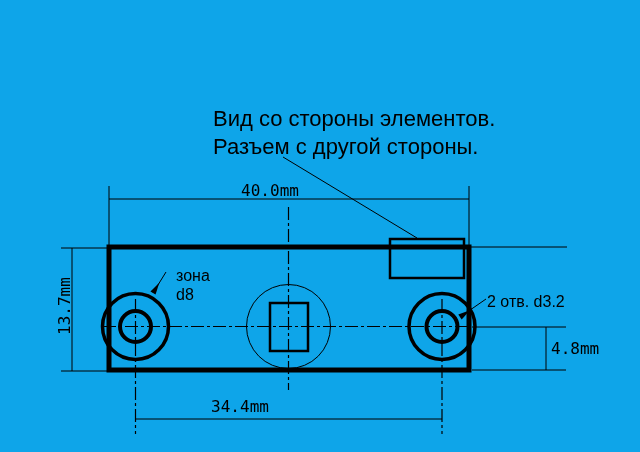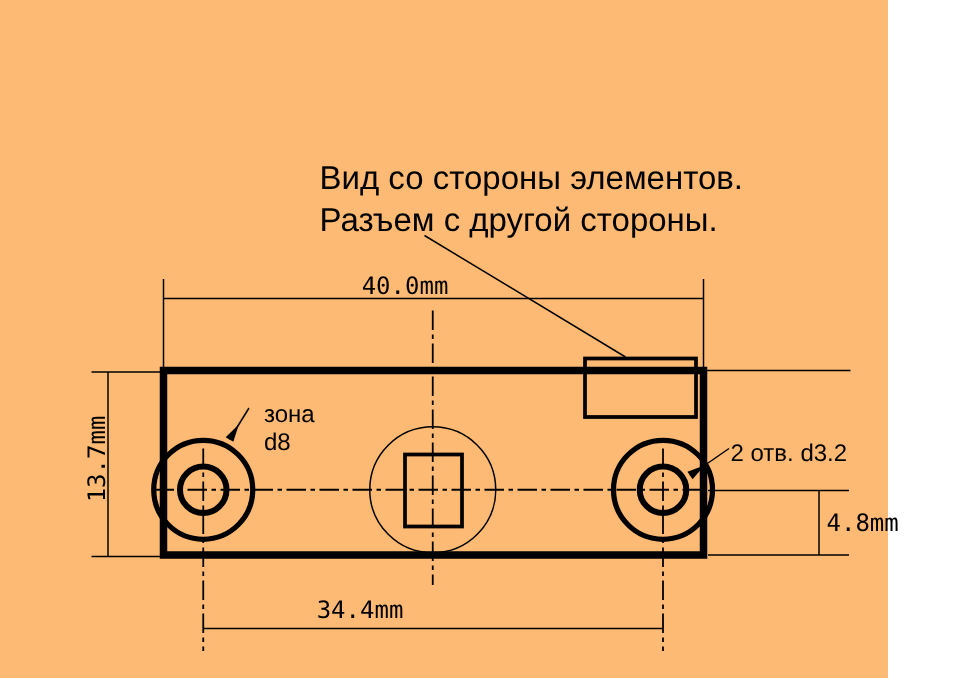--- a/index.html
+++ b/index.html
@@ -5,23 +5,23 @@
   html, body {
     margin: 0;
     padding: 0;
     background: #ffffff;
     width: 640px;
     height: 452px;
     overflow: hidden;
   }
   .drawing-stage {
     position: relative;
-    width: 592px;
+    width: 640px;
     height: 452px;
-    background: #fdba74;
+    background: #0ea5e9;
     font-family: "Liberation Sans", sans-serif;
   }
   svg { display: block; }
   .title-text {
     font-family: "Liberation Sans", sans-serif;
     font-size: 22px;
     fill: #000000;
   }
   .dim-text {
     font-family: "DejaVu Sans Mono", monospace;

